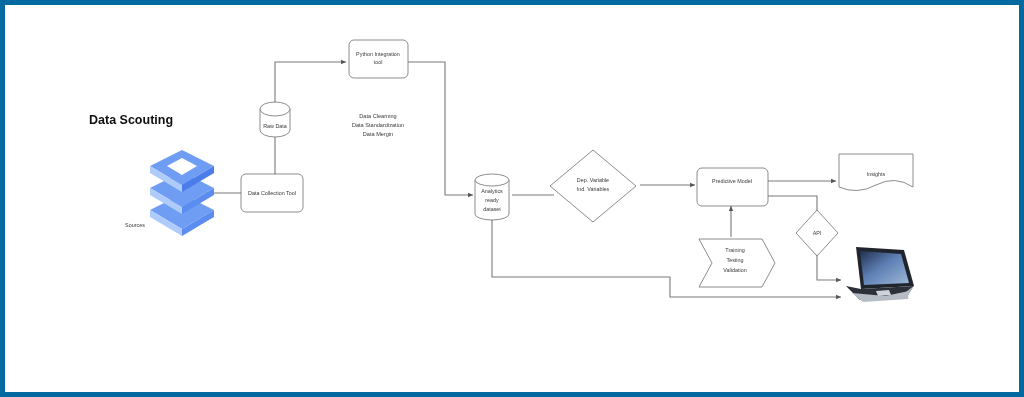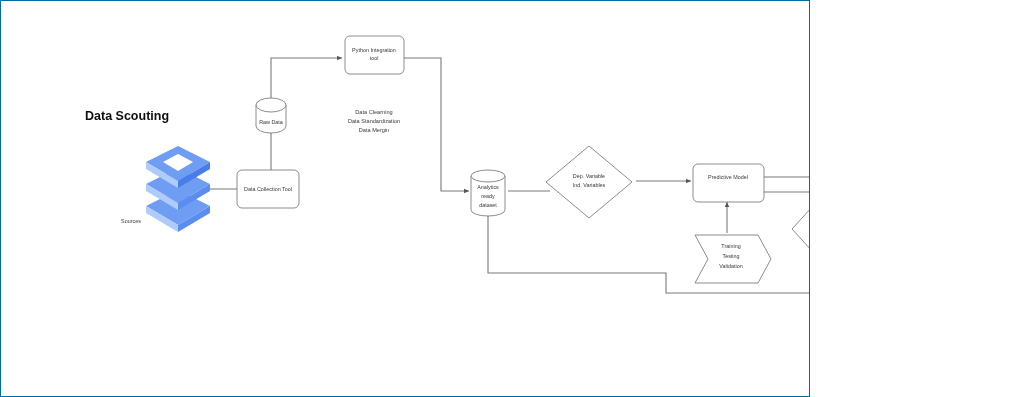--- a/index.html
+++ b/index.html
@@ -3,24 +3,24 @@
 <meta charset="utf-8">
 <style>
   html, body {
     margin: 0;
     padding: 0;
     background: #ffffff;
     font-family: "Liberation Sans", sans-serif;
   }
   #canvas {
     position: relative;
-    width: 810px;
+    width: 1024px;
     height: 397px;
     background: #ffffff;
-    border: 1px solid #0369a1;
+    border: 5px solid #0369a1;
     box-sizing: border-box;
     overflow: hidden;
   }
   #diagram-svg {
     position: absolute;
     left: 0;
     top: 0;
     width: 1024px;
     height: 397px;
   }

